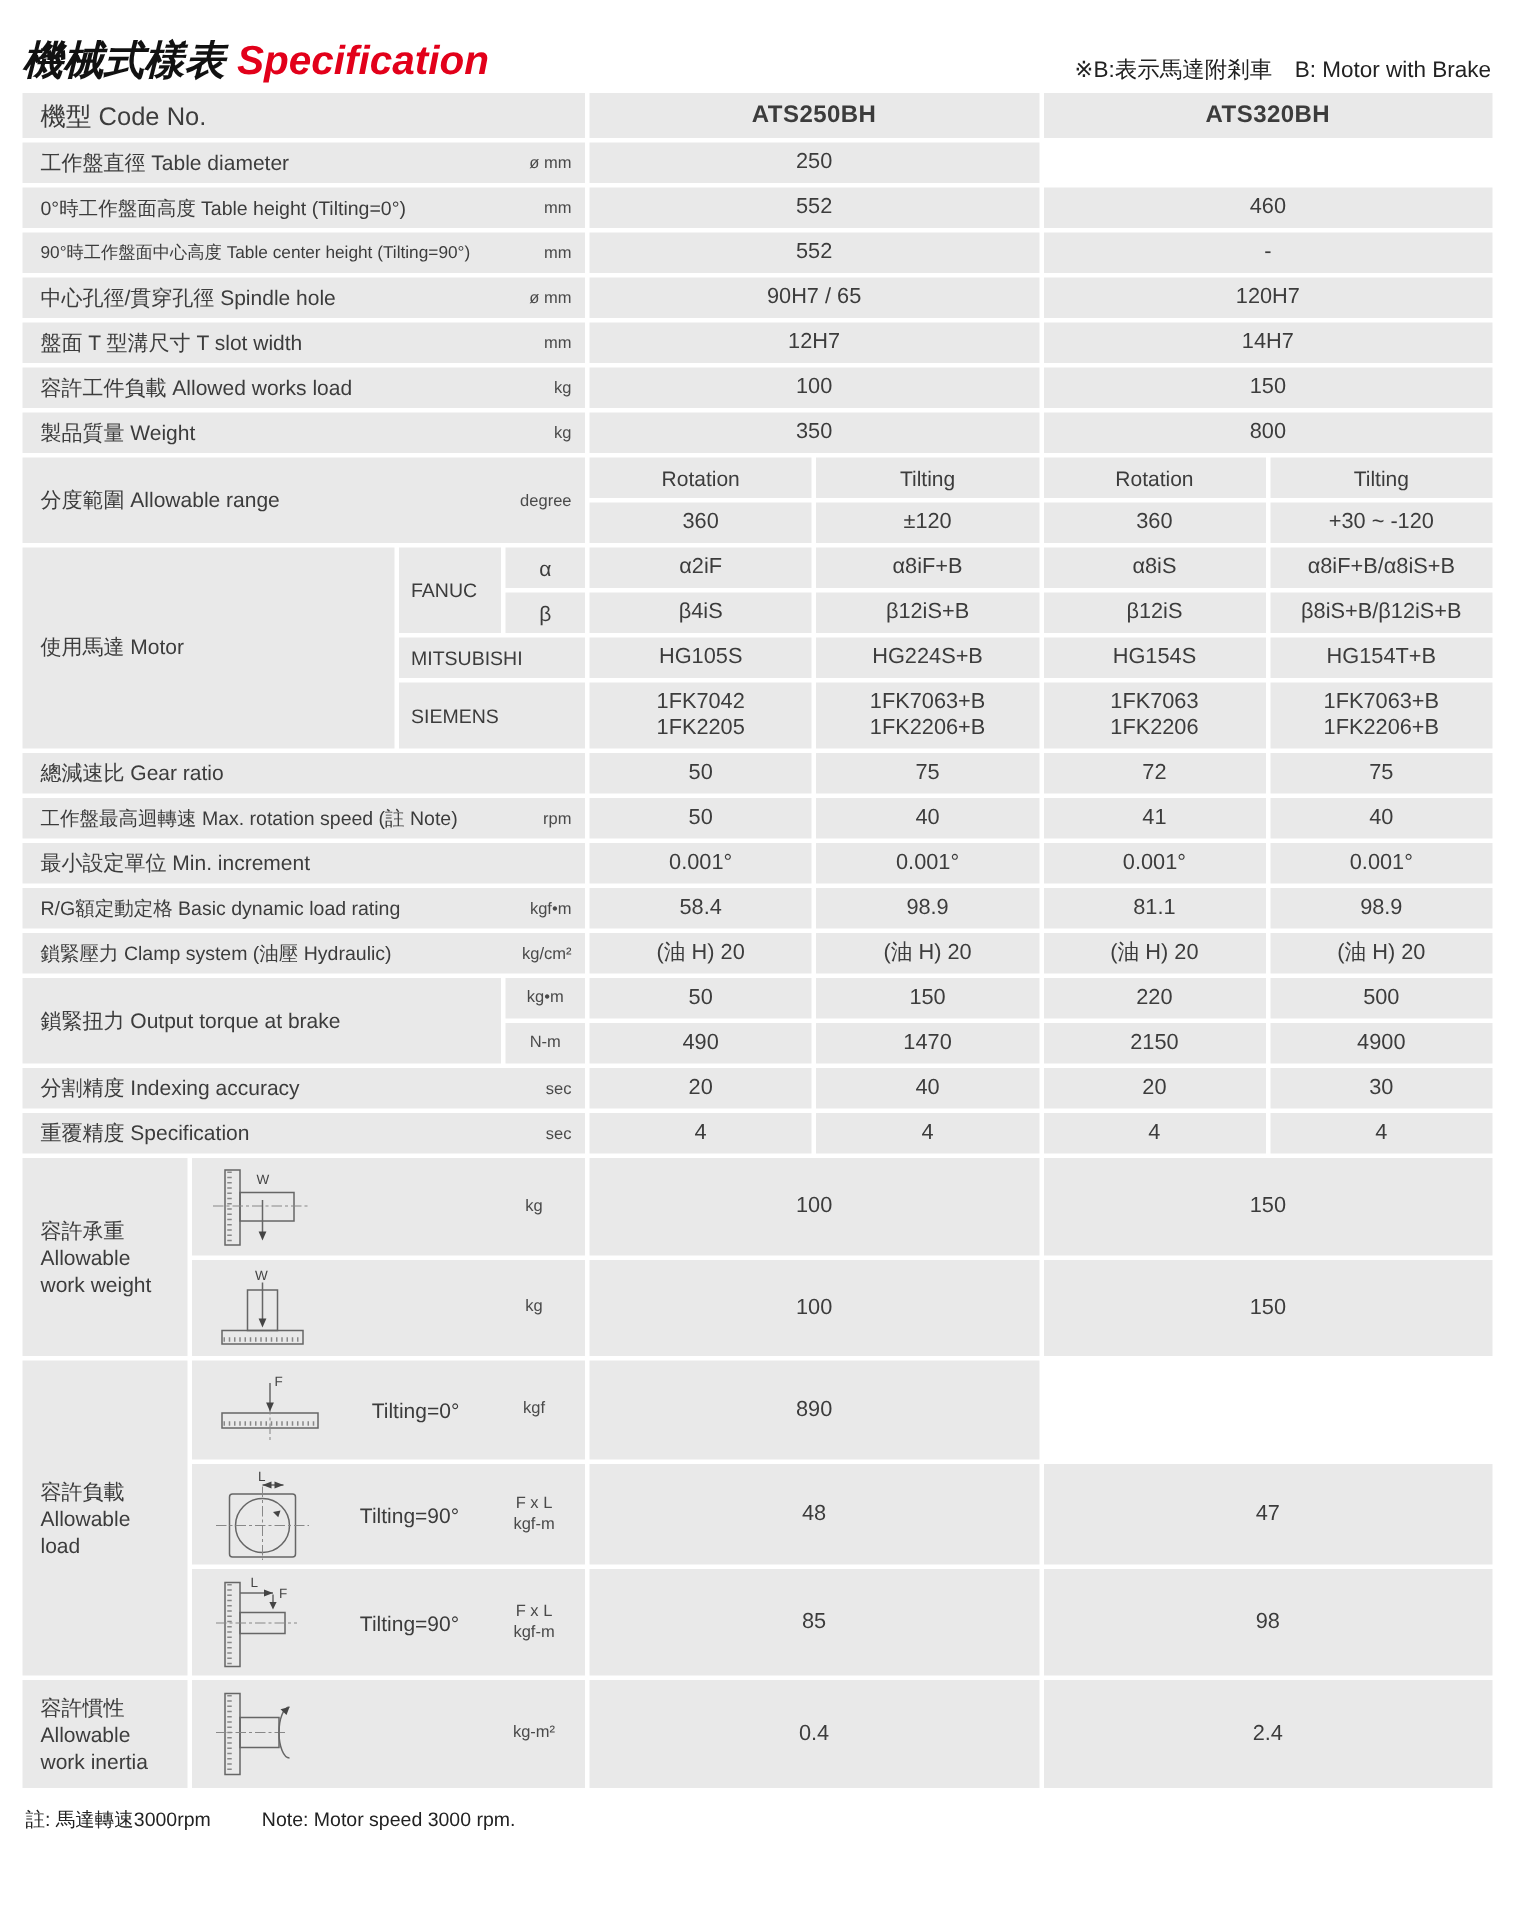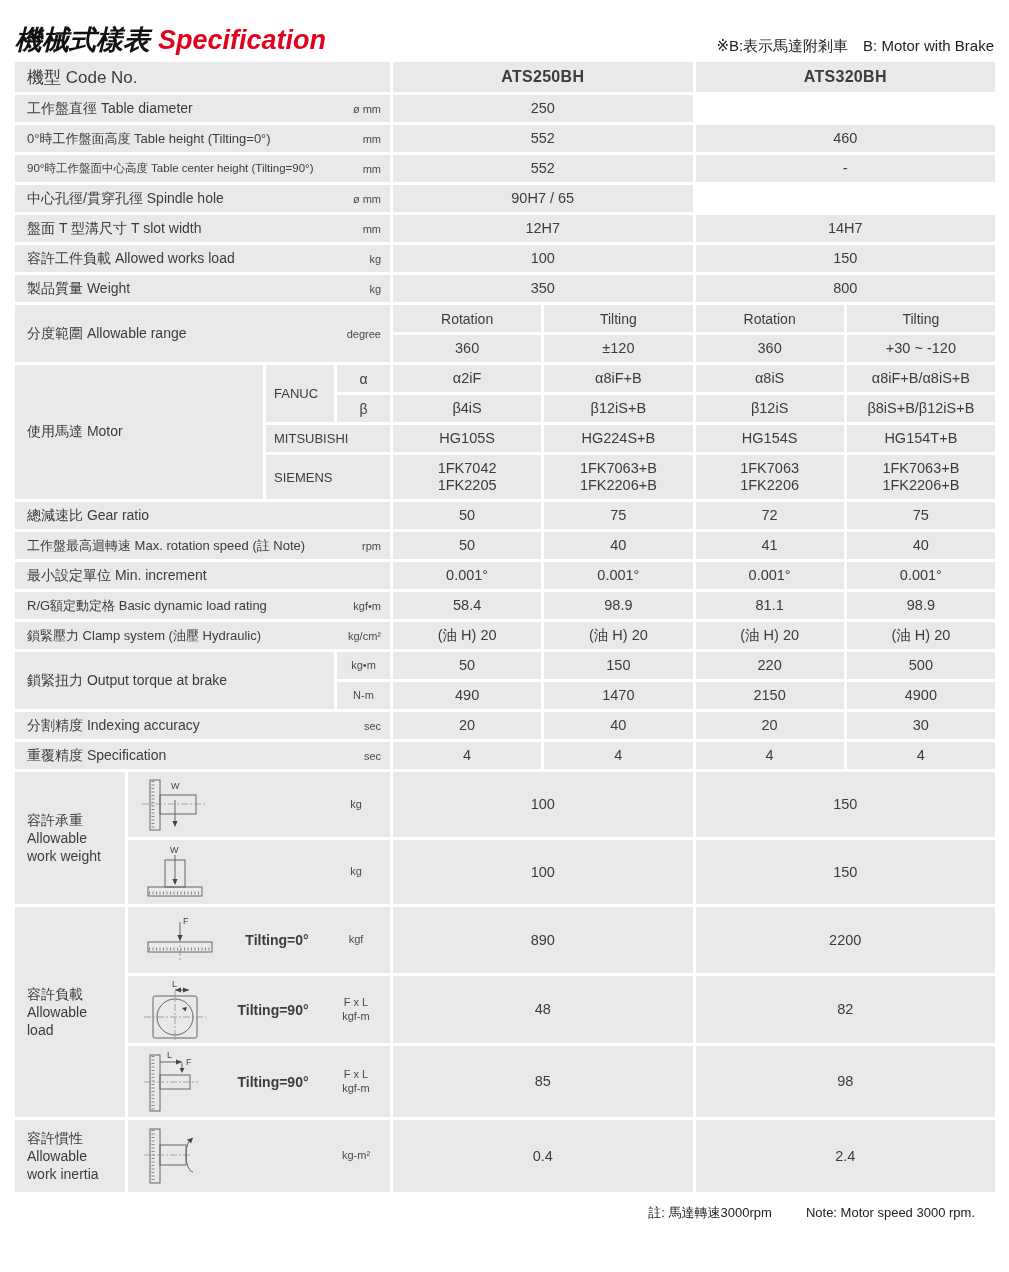--- a/index.html
+++ b/index.html
@@ -19,29 +19,29 @@
   .sm{font-size:11.5px;}
   .md{font-size:13px;}
   .val{justify-content:center;font-size:14.5px;text-align:center;white-space:pre-line;line-height:1.15;}
   .hdr-lbl{font-size:17px;padding-left:12px;}
   .hdr-val{justify-content:center;font-size:16px;font-weight:bold;letter-spacing:.3px;}
   .sub{justify-content:center;font-size:14px;}
   .brand{padding-left:8px;font-size:13px;justify-content:flex-start;}
   .unitc{justify-content:center;font-size:11px;color:#4a4a4a;text-align:center;white-space:pre-line;line-height:1.2;}
   .biglbl{padding-left:12px;font-size:14px;line-height:1.3;white-space:pre-line;}
   .diagcell{padding:0 12px;justify-content:flex-start;}
-  .diagcell .tilt{flex:1;text-align:center;font-size:14px;font-weight:bold;}
+  .diagcell .tilt{flex:1;text-align:center;font-size:14px;}
   .diagcell .du{font-size:11px;color:#4a4a4a;text-align:center;white-space:pre-line;line-height:1.2;min-width:44px;}
   .diagcell svg{flex:0 0 auto;}
   svg .st{stroke:#666;fill:none;stroke-width:1;}
   svg .tick{stroke:#888;stroke-width:3;stroke-dasharray:1 2.5;fill:none;}
   svg .dd{stroke:#888;stroke-width:.7;stroke-dasharray:7 2 2 2;fill:none;}
   svg text{fill:#444;font-size:9px;font-family:"Liberation Sans",sans-serif;}
   svg .ar{fill:#444;stroke:none;}
-  .footnote{margin:12px 0 0 17px;font-size:13px;color:#222;text-align:right;}
+  .footnote{margin:12px 0 0 17px;font-size:13px;color:#222;}
   .footnote span{margin-right:34px;}
 </style>
 </head>
 <body>
 
 <div class="titlebar">
   <div class="title"><span>機械式樣表</span><span class="red">Specification</span></div>
   <div class="topnote">※B:表示馬達附剎車　B: Motor with Brake</div>
 </div>
 
@@ -69,20 +69,21 @@
       <span class="u">mm</span>
     </div>
   <div class="c val" style="grid-column:5/7;grid-row:4">552</div>
   <div class="c val" style="grid-column:7/9;grid-row:4">-</div>
 
   <div class="c lbl" style="grid-column:1/5;grid-row:5">
       <span>中心孔徑/貫穿孔徑 Spindle hole</span>
       <span class="u">ø mm</span>
     </div>
   <div class="c val" style="grid-column:5/7;grid-row:5">90H7 / 65</div>
+  <div class="c val" style="grid-column:7/9;grid-row:5">120H7</div>
 
   <div class="c lbl" style="grid-column:1/5;grid-row:6">
       <span>盤面 T 型溝尺寸 T slot width</span>
       <span class="u">mm</span>
     </div>
   <div class="c val" style="grid-column:5/7;grid-row:6">12H7</div>
   <div class="c val" style="grid-column:7/9;grid-row:6">14H7</div>
 
   <div class="c lbl" style="grid-column:1/5;grid-row:7">
       <span>容許工件負載 Allowed works load</span>
@@ -256,40 +257,39 @@
         <line class="tick" x1="9" y1="35" x2="71" y2="35"></line>
       <line class="dd" x1="40" y1="22" x2="40" y2="46"></line>
       <text x="43" y="10">F</text>
       <line class="st" x1="40" y1="8" x2="40" y2="22"></line>
         <path class="ar" d="M40 27 l-2.6 -6 h5.2 z"></path>
     </svg>
     <span class="tilt">Tilting=0°</span>
     <span class="du">kgf</span>
   </div>
   <div class="c val" style="grid-column:5/7;grid-row:26">890</div>
-  <div class="c val" style="grid-column:7/9;grid-row:26">2200</div>
 
   <div class="c diagcell" style="grid-column:2/5;grid-row:27">
     <svg width="72" height="62" viewBox="0 0 72 62">
       <rect class="st" x="13" y="17" width="44" height="42" rx="2"></rect>
       <circle class="st" cx="35" cy="38" r="18"></circle>
       <line class="dd" x1="4" y1="38" x2="66" y2="38"></line>
         <line class="dd" x1="35" y1="12" x2="35" y2="61"></line>
       <text x="32" y="8">L</text>
       <line class="st" x1="35" y1="11" x2="49" y2="11"></line>
       <path class="ar" d="M35 11 l6 -2.4 v4.8 z"></path>
         <path class="ar" d="M49 11 l-6 -2.4 v4.8 z"></path>
       <path class="ar" d="M47 28 l-5 1 3.5 3.5 z"></path>
     </svg>
     <span class="tilt">Tilting=90°</span>
     <span class="du">F x L
 kgf-m</span>
   </div>
   <div class="c val" style="grid-column:5/7;grid-row:27">48</div>
-  <div class="c val" style="grid-column:7/9;grid-row:27">82</div>
+  <div class="c val" style="grid-column:7/9;grid-row:27">47</div>
 
   <div class="c diagcell" style="grid-column:2/5;grid-row:28">
     <svg width="72" height="66" viewBox="0 0 72 66">
       <rect class="st" x="10" y="6" width="10" height="56"></rect>
         <line class="tick" x1="13" y1="7" x2="13" y2="61"></line>
       <rect class="st" x="20" y="26" width="30" height="14"></rect>
       <line class="dd" x1="4" y1="33" x2="58" y2="33"></line>
       <text x="27" y="9">L</text>
       <line class="st" x1="20" y1="13" x2="42" y2="13"></line>
         <path class="ar" d="M42 13 l-6 -2.4 v4.8 z"></path>

